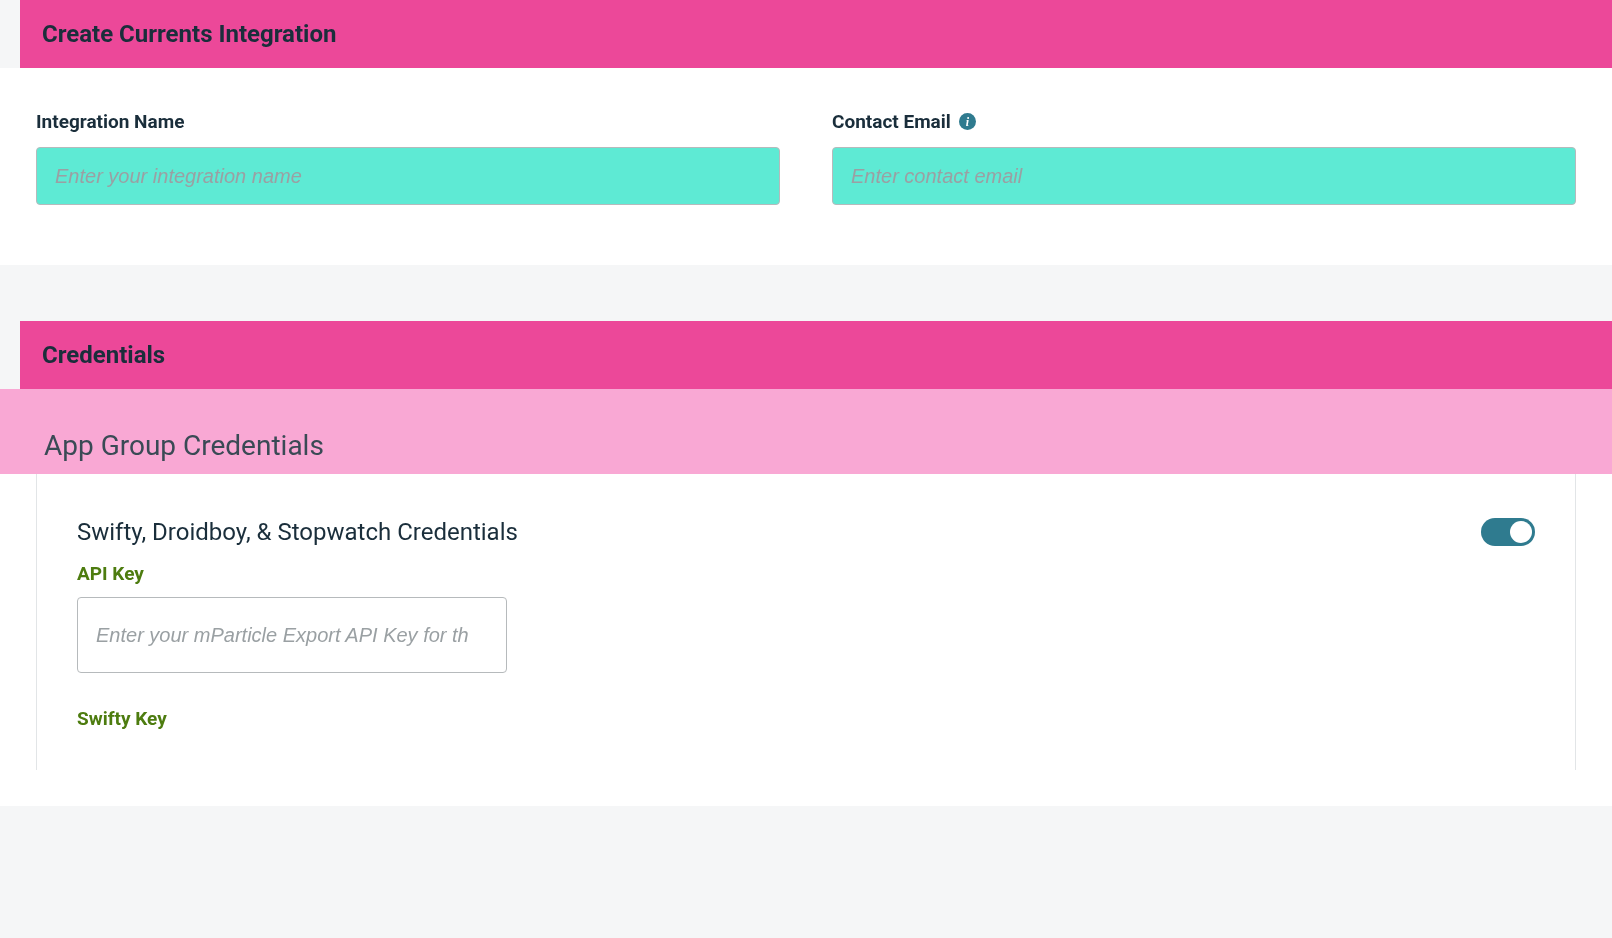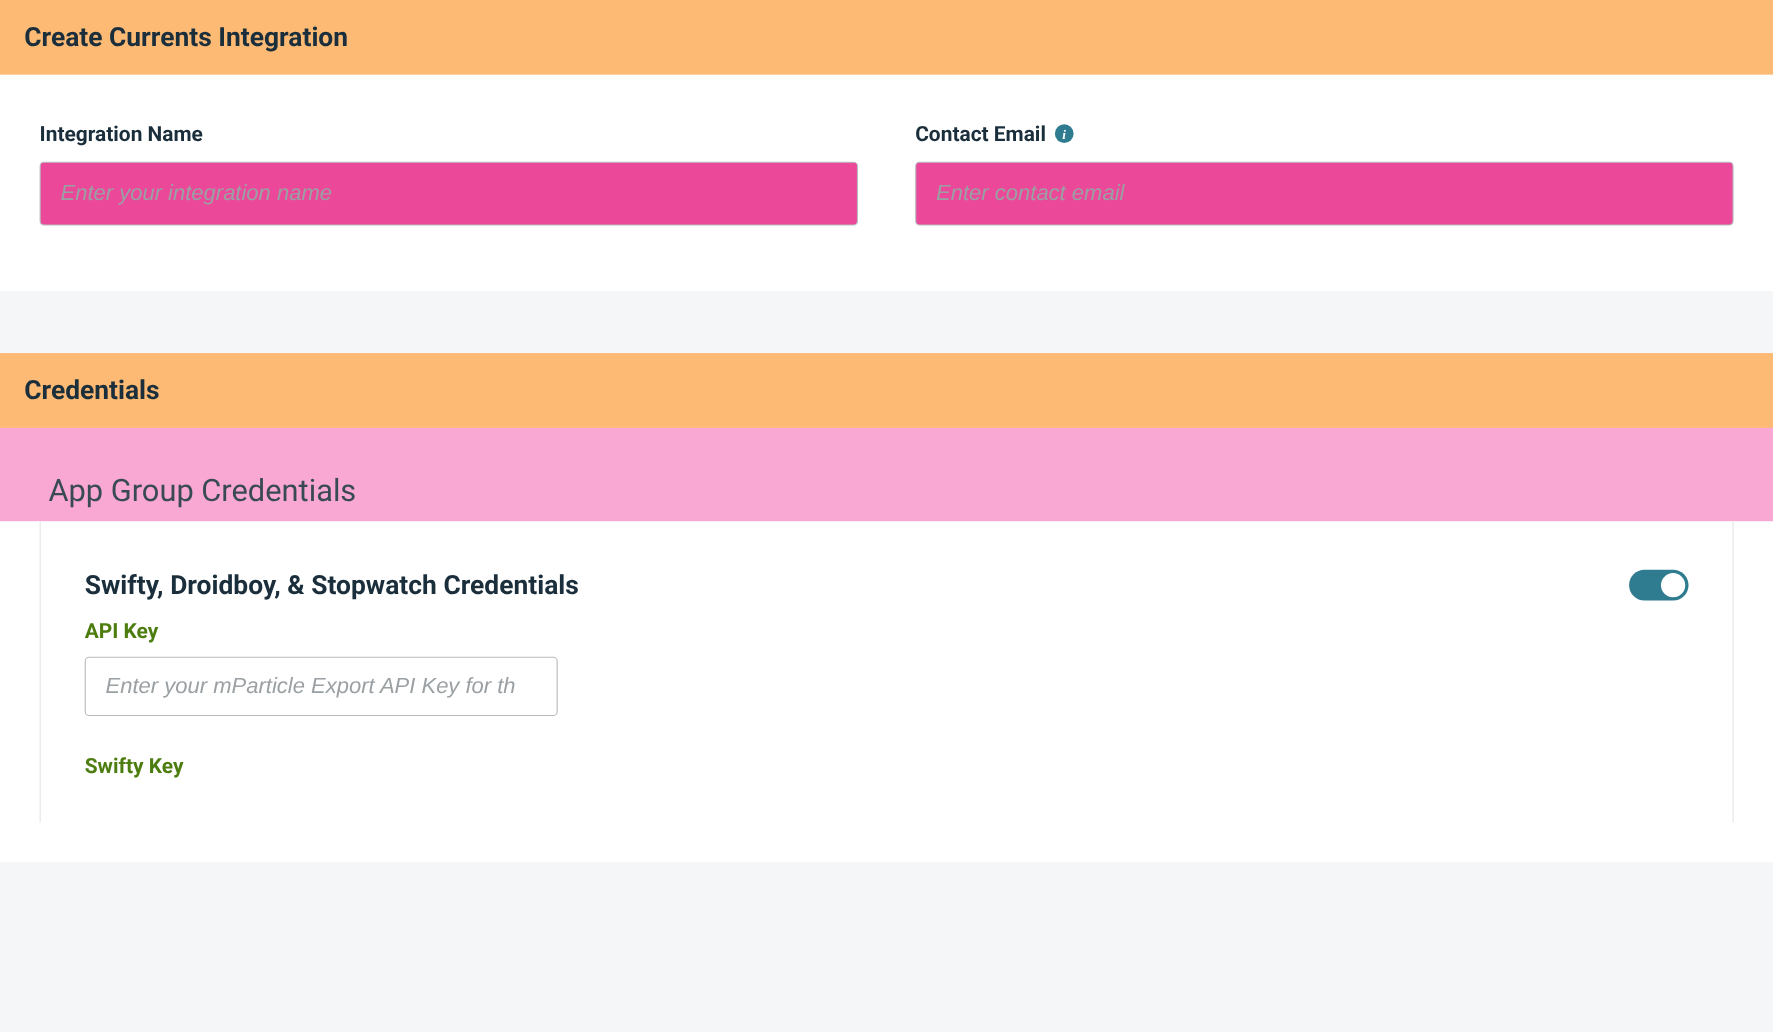--- a/index.html
+++ b/index.html
@@ -7,25 +7,26 @@
     margin: 0;
     padding: 0;
   }
   body {
     font-family: -apple-system, BlinkMacSystemFont, "Segoe UI", Roboto, Helvetica, Arial, sans-serif;
     background: #f5f6f7;
     color: #1a2e3b;
     width: 1612px;
   }
   .section-header {
-    background: #fdba74;
+    background: #ec4899;
     padding: 20px 22px;
     font-size: 24px;
     font-weight: 700;
     color: #1a2e3b;
+    margin-left: 20px;
   }
   .section-body {
     background: #ffffff;
     padding: 42px 36px 60px 36px;
   }
   .form-row {
     display: flex;
     gap: 52px;
   }
   .form-group {
@@ -58,21 +59,21 @@
     line-height: 1;
   }
   .text-input {
     width: 100%;
     height: 58px;
     border: 1px solid #b6babc;
     border-radius: 4px;
     padding: 0 18px;
     font-size: 20px;
     color: #1a2e3b;
-    background: #ec4899;
+    background: #5eead4;
   }
   .text-input::placeholder {
     color: #9aa0a3;
     font-style: italic;
   }
   .spacer-between {
     height: 56px;
     background: #f5f6f7;
   }
   .subsection-title {
@@ -94,21 +95,21 @@
     position: relative;
   }
   .card-title-row {
     display: flex;
     justify-content: space-between;
     align-items: center;
     margin-bottom: 16px;
   }
   .card-title {
     font-size: 24px;
-    font-weight: 700;
+    font-weight: 400;
     color: #1a2e3b;
   }
   .toggle {
     position: relative;
     width: 54px;
     height: 28px;
     background: #2f7b8f;
     border-radius: 14px;
     cursor: pointer;
     flex-shrink: 0;
@@ -124,21 +125,21 @@
   }
   .field-label {
     font-size: 19px;
     font-weight: 700;
     color: #4d7c0f;
     margin-bottom: 12px;
     margin-top: 8px;
   }
   .narrow-input {
     width: 430px;
-    height: 54px;
+    height: 76px;
     border: 1px solid #b6babc;
     border-radius: 4px;
     padding: 0 18px;
     font-size: 20px;
     font-style: italic;
     color: #14532d;
     background: #ffffff;
     margin-bottom: 26px;
   }
   .narrow-input::placeholder {

